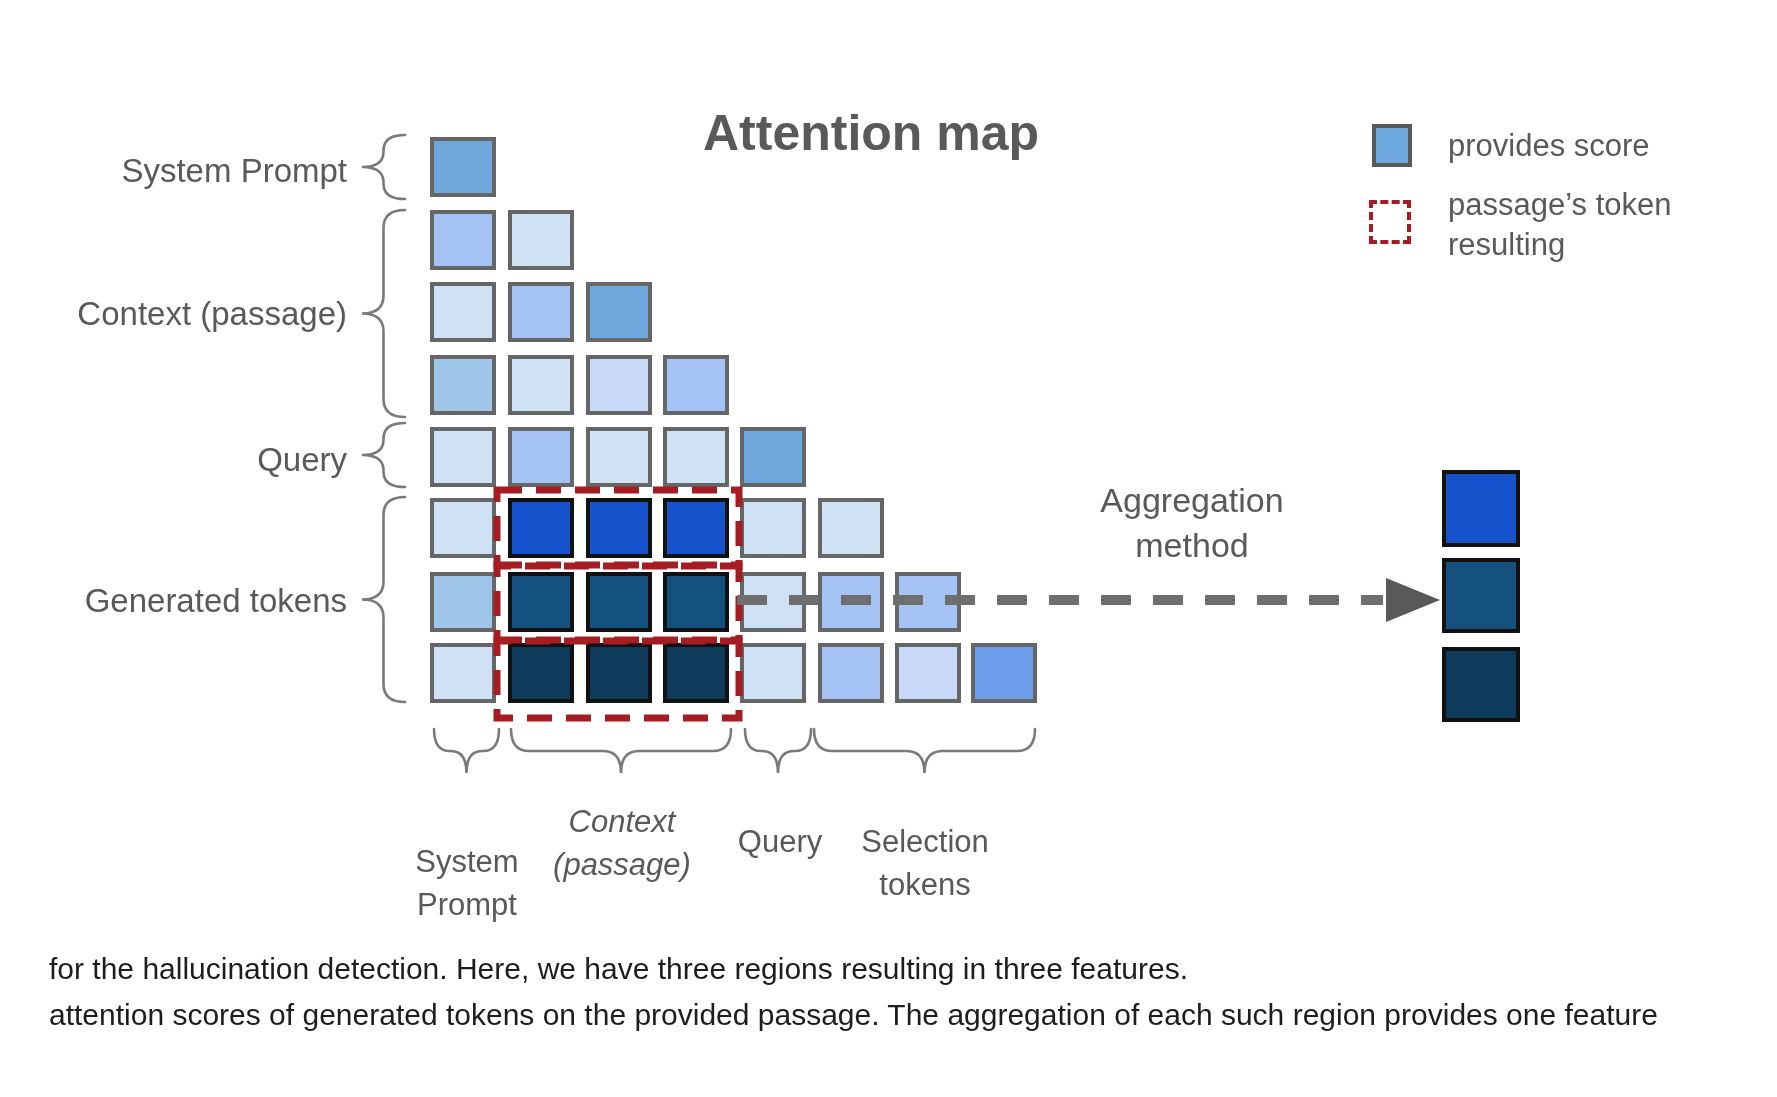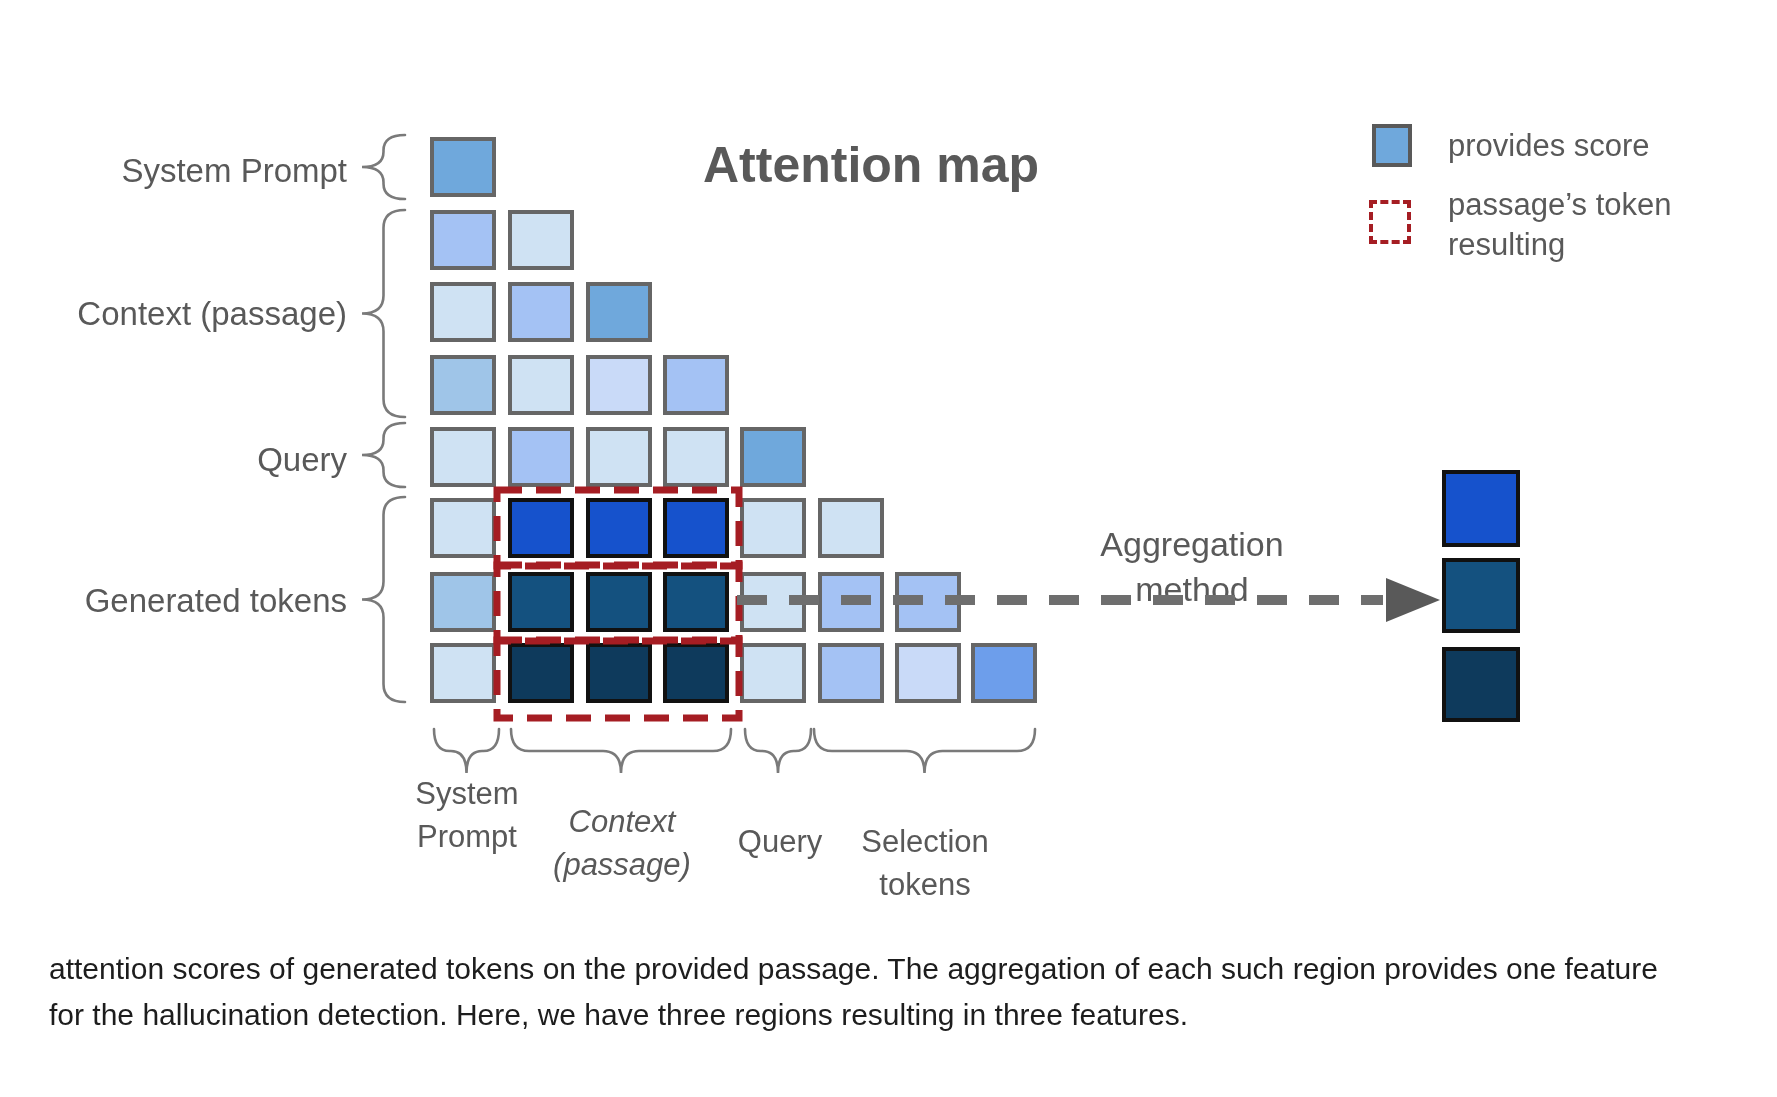--- a/index.html
+++ b/index.html
@@ -1,30 +1,30 @@
 <!DOCTYPE html>
 <html><head>
 <meta charset="utf-8">
 <style>
   html,body{margin:0;padding:0;background:#ffffff;}
   body{width:1777px;height:1097px;position:relative;overflow:hidden;
        font-family:"Liberation Sans", sans-serif;}
   .abs{position:absolute;}
-  .fig-title{font-size:50px;font-weight:bold;color:#595959;white-space:nowrap;margin-top:32px;}
+  .fig-title{font-size:50px;font-weight:bold;color:#595959;white-space:nowrap;}
   .cell{position:absolute;box-sizing:border-box;width:66px;height:60px;border:4px solid #666;}
   .cell.dark{border-color:#111;}
   .feature-sq{position:absolute;box-sizing:border-box;width:78px;border:4px solid #111;}
   .row-label{position:absolute;left:40px;width:307px;text-align:right;
              font-size:33px;color:#595959;white-space:nowrap;}
   .col-label{position:absolute;text-align:center;font-size:31px;color:#595959;
              line-height:43px;white-space:pre-line;}
   .legend-text{position:absolute;font-size:31px;color:#595959;white-space:pre-line;line-height:40px;}
   .legend-swatch{position:absolute;box-sizing:border-box;}
   .agg-label{position:absolute;left:1072px;top:478px;width:240px;text-align:center;
-             font-size:34px;color:#595959;line-height:45px;white-space:pre-line;margin-top:44px;}
+             font-size:34px;color:#595959;line-height:45px;white-space:pre-line;}
   .caption{position:absolute;left:49px;top:946px;width:1690px;font-size:30px;
            line-height:45.5px;color:#1d1d1d;}
   svg.overlay{position:absolute;left:0;top:0;pointer-events:none;}
 </style>
 </head>
 <body>
 
 <div class="abs fig-title" style="left:703px;top:104px;">Attention map</div>
 
 <div id="matrix">
@@ -64,21 +64,21 @@
     <div class="cell" style="left: 818px; top: 643px; background: rgb(164, 194, 244);"></div>
     <div class="cell" style="left: 895px; top: 643px; background: rgb(201, 218, 248);"></div>
     <div class="cell" style="left: 971px; top: 643px; background: rgb(109, 158, 235);"></div>
   </div>
 
 <div class="row-label" style="top:152px;">System Prompt</div>
 <div class="row-label" style="top:295px;">Context (passage)</div>
 <div class="row-label" style="top:441px;">Query</div>
 <div class="row-label" style="top:582px;">Generated tokens</div>
 
-<div class="col-label" style="left:392px;top:772px;width:150px;">System
+<div class="col-label" style="left:392px;top:840px;width:150px;">System
 Prompt</div>
 <div class="col-label" style="left:522px;top:800px;width:200px;font-style:italic;">Context
 (passage)</div>
 <div class="col-label" style="left:728px;top:820px;width:104px;">Query</div>
 <div class="col-label" style="left:824px;top:820px;width:202px;">Selection
 tokens</div>
 
 <div class="legend-swatch" style="left:1372px;top:124px;width:40px;height:43px;background:#6fa8dc;border:4px solid #595959;"></div>
 <div class="legend-text" style="left:1448px;top:126px;">provides score</div>
 
@@ -105,15 +105,15 @@
     <path d="M 745 729 Q 745 751 760.84 751 L 762.16 751 Q 778 751 778 773 Q 778 751 793.84 751 L 795.16 751 Q 811 751 811 729" fill="none" stroke="#7a7a7a" stroke-width="2.6" stroke-linecap="round"></path>
     <path d="M 814 729 Q 814 751 832 751 L 906.5 751 Q 924.5 751 924.5 773 Q 924.5 751 942.5 751 L 1017 751 Q 1035 751 1035 729" fill="none" stroke="#7a7a7a" stroke-width="2.6" stroke-linecap="round"></path>
     <rect x="497" y="490" width="242" height="76" fill="none" stroke="#a51d23" stroke-width="7" stroke-dasharray="25 14"></rect>
     <rect x="497" y="565" width="242" height="76" fill="none" stroke="#a51d23" stroke-width="7" stroke-dasharray="25 14"></rect>
     <rect x="497" y="640" width="242" height="78" fill="none" stroke="#a51d23" stroke-width="7" stroke-dasharray="25 14"></rect>
     <line x1="737" y1="600" x2="1383" y2="600" stroke="#6e6e6e" stroke-width="10" stroke-dasharray="30 22"></line>
     <polygon points="1386,578 1386,622 1440,600" fill="#595959"></polygon>
   </svg>
 
 <div class="caption">
+  <div>for the hallucination detection. Here, we have three regions resulting in three features.</div>
   <div>attention scores of generated tokens on the provided passage. The aggregation of each such region provides one feature</div>
-  <div>for the hallucination detection. Here, we have three regions resulting in three features.</div>
 </div>
 
 </body></html>

